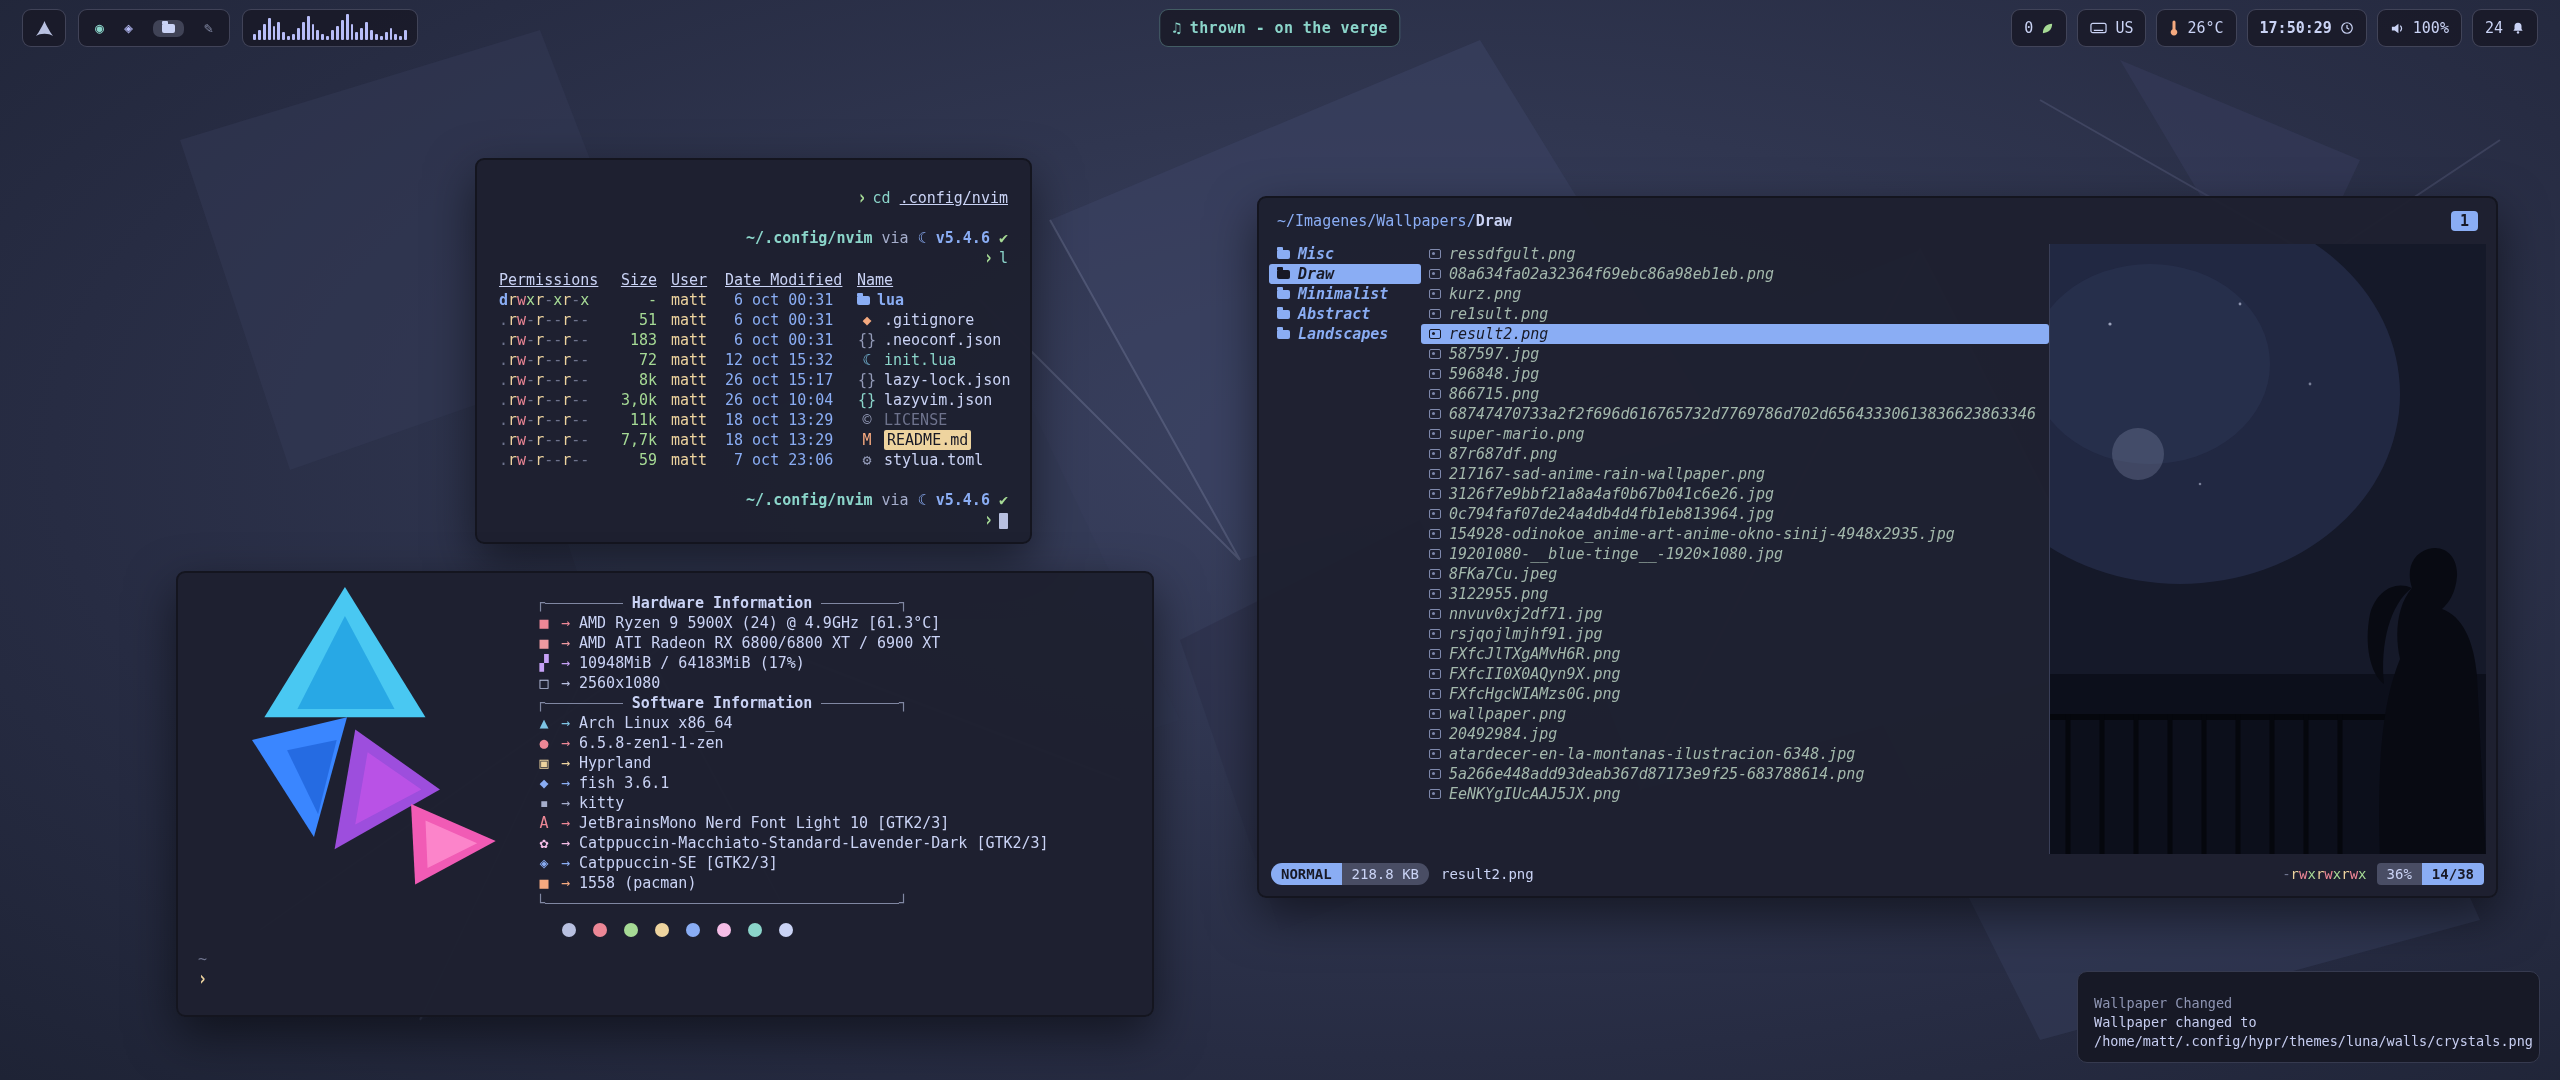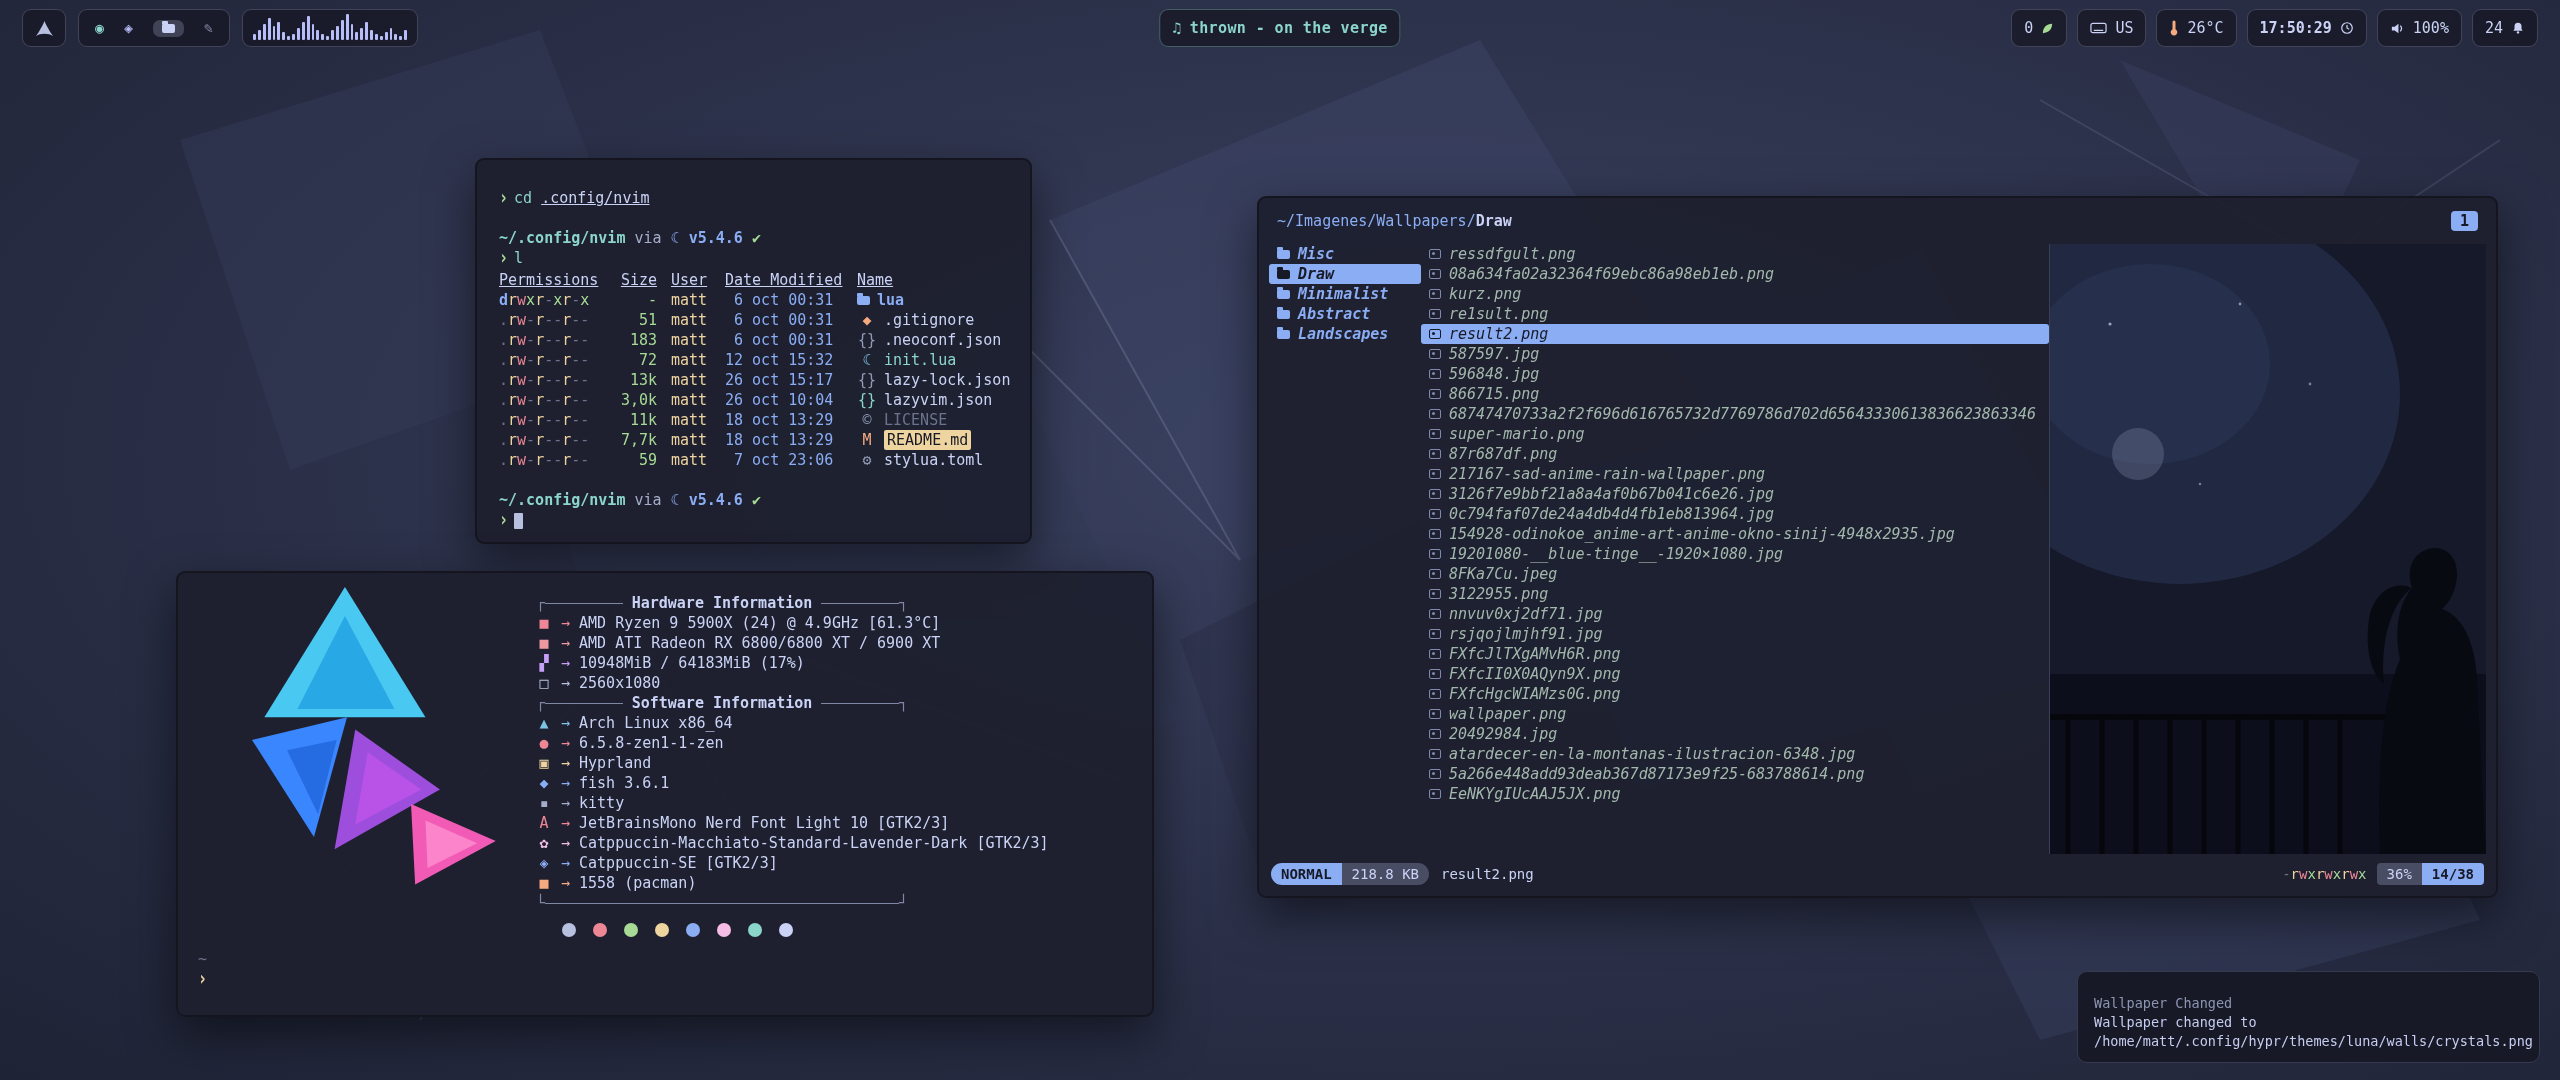--- a/index.html
+++ b/index.html
@@ -35,21 +35,21 @@
   .media-pill{color:var(--teal);font-weight:bold;letter-spacing:.4px;border-color:rgba(139,213,202,.35);}
   .bar-right{margin-left:auto;display:flex;align-items:center;gap:10px;}
   .mono-b{font-weight:bold;}
 
   
   .window{position:absolute;background:rgba(30,32,48,.97);border:2px solid #14151f;border-radius:9px;
     box-shadow:0 18px 48px rgba(0,0,0,.5);z-index:3;}
 
   
   .term{left:475px;top:158px;width:557px;height:386px;padding:28px 22px;font-size:15px;line-height:20px;}
-  .tline{white-space:pre;height:20px;}
+  .tline{white-space:pre;height:20px;text-align:right;}
   .chev{display:inline-block;font-weight:bold;transform:scaleY(1.25);color:var(--green);margin-right:6px;}
   .chev.yellow{color:var(--yellow);}
   .cmd{color:var(--teal);}
   .arg-u{text-decoration:underline;color:var(--text);}
   .p-path{color:var(--teal);font-weight:bold;}
   .p-via{color:var(--sub);}
   .p-moon{color:var(--blue);}
   .p-ver{color:var(--blue);font-weight:bold;}
   .p-check{color:var(--green);font-weight:bold;}
   .lsgrid{display:grid;grid-template-columns:102px 42px 40px 118px auto;column-gap:14px;margin-top:2px;}
@@ -296,21 +296,21 @@
         <span class="user-c">matt</span>
         <span class="date-c">12 oct 15:32</span>
         <span class="namecell">
           <span class="tico c-sapphire">☾</span>
           <span class="n-teal">init.lua</span>
         </span>
       </div>
 
       <div style="display:contents">
         <span class="perm-c"><span class="pc-n">.</span><span class="pc-r">r</span><span class="pc-w">w</span><span class="pc-n">-</span><span class="pc-r">r</span><span class="pc-n">-</span><span class="pc-n">-</span><span class="pc-r">r</span><span class="pc-n">-</span><span class="pc-n">-</span></span>
-        <span class="size-c">13k</span>
+        <span class="size-c">8k</span>
         <span class="user-c">matt</span>
         <span class="date-c">26 oct 15:17</span>
         <span class="namecell">
           <span class="tico c-sub">{}</span>
           <span class="n-text">lazy-lock.json</span>
         </span>
       </div>
 
       <div style="display:contents">
         <span class="perm-c"><span class="pc-n">.</span><span class="pc-r">r</span><span class="pc-w">w</span><span class="pc-n">-</span><span class="pc-r">r</span><span class="pc-n">-</span><span class="pc-n">-</span><span class="pc-r">r</span><span class="pc-n">-</span><span class="pc-n">-</span></span>

